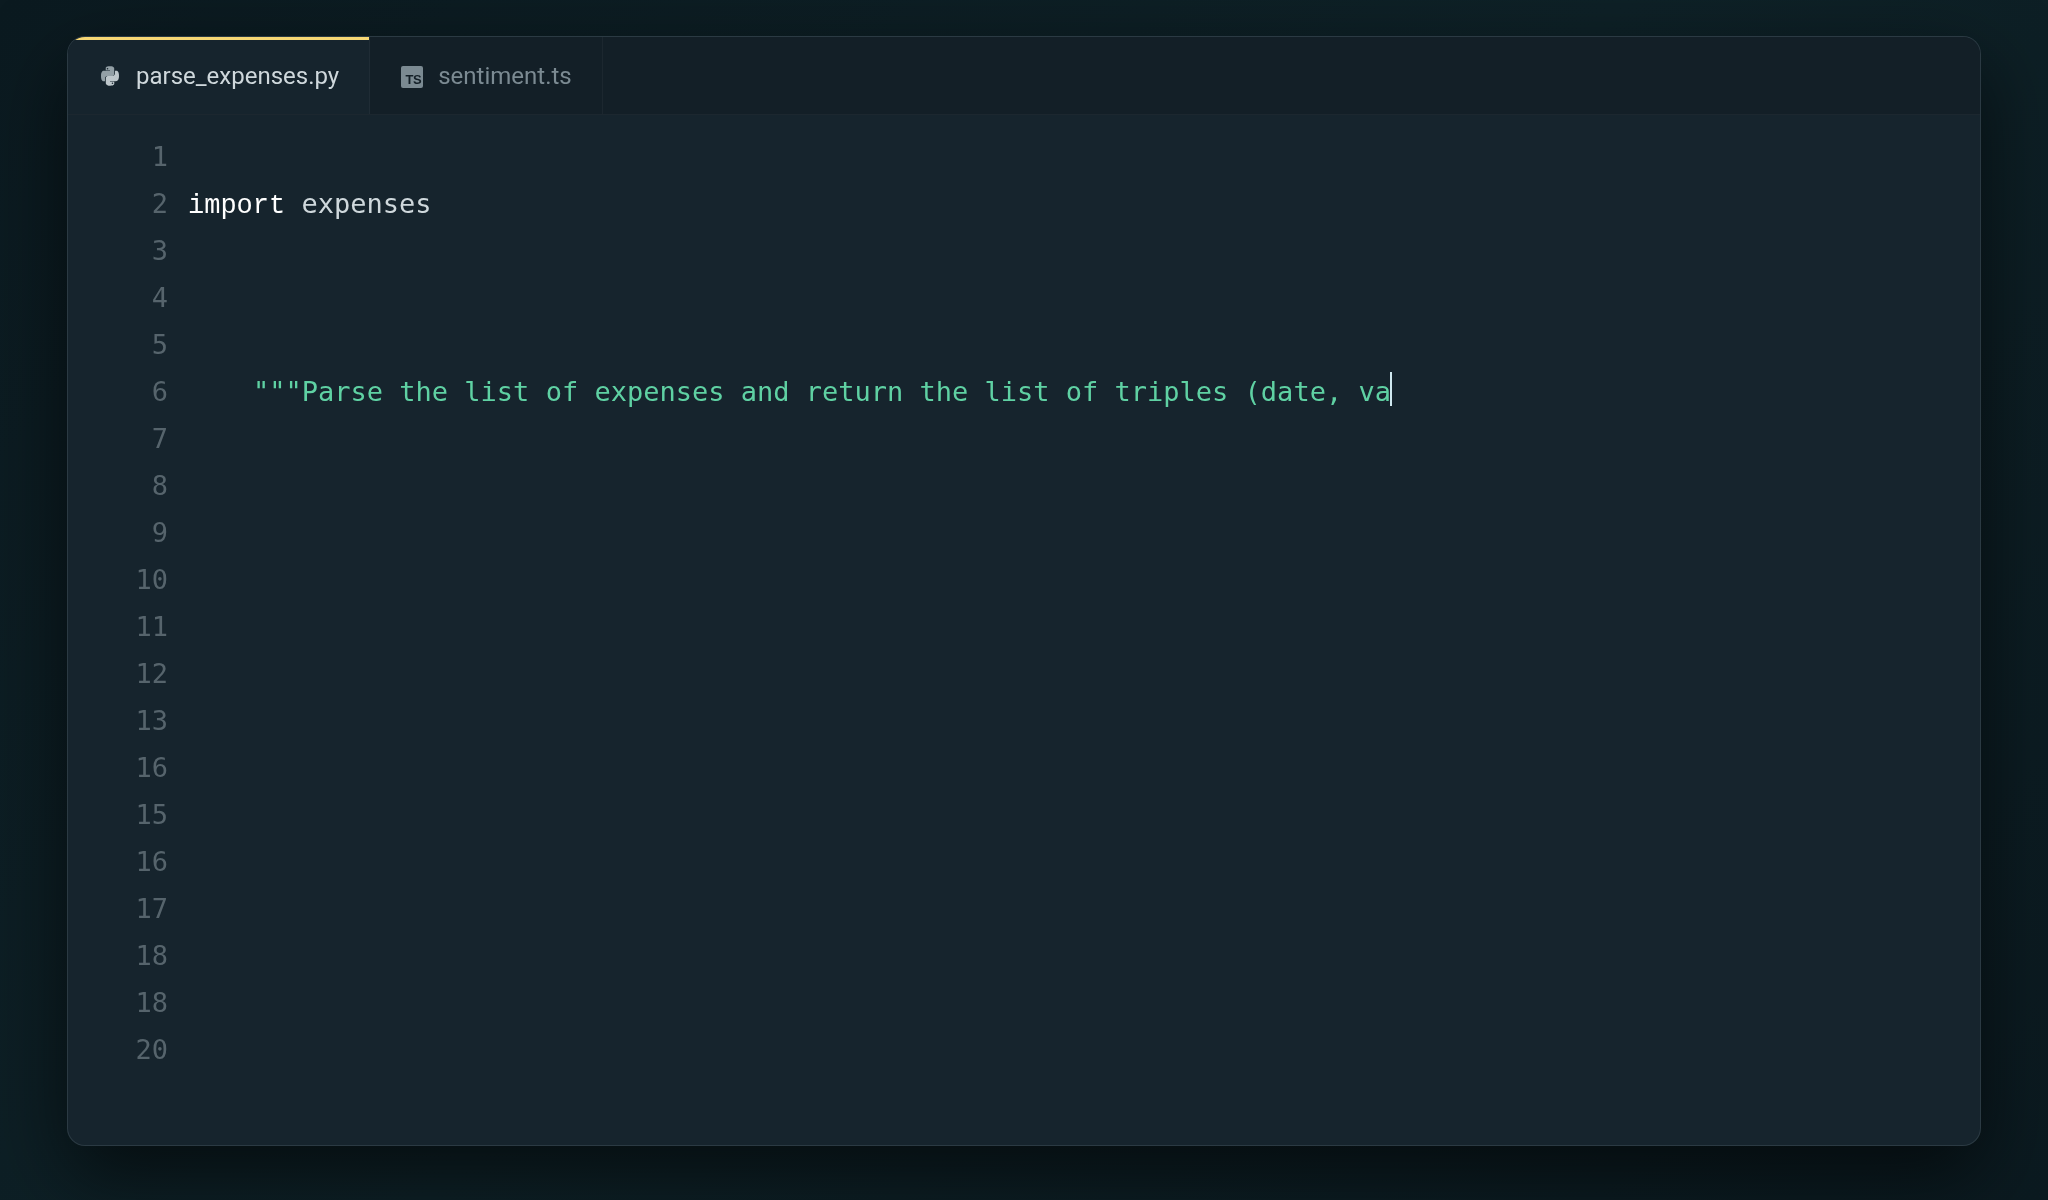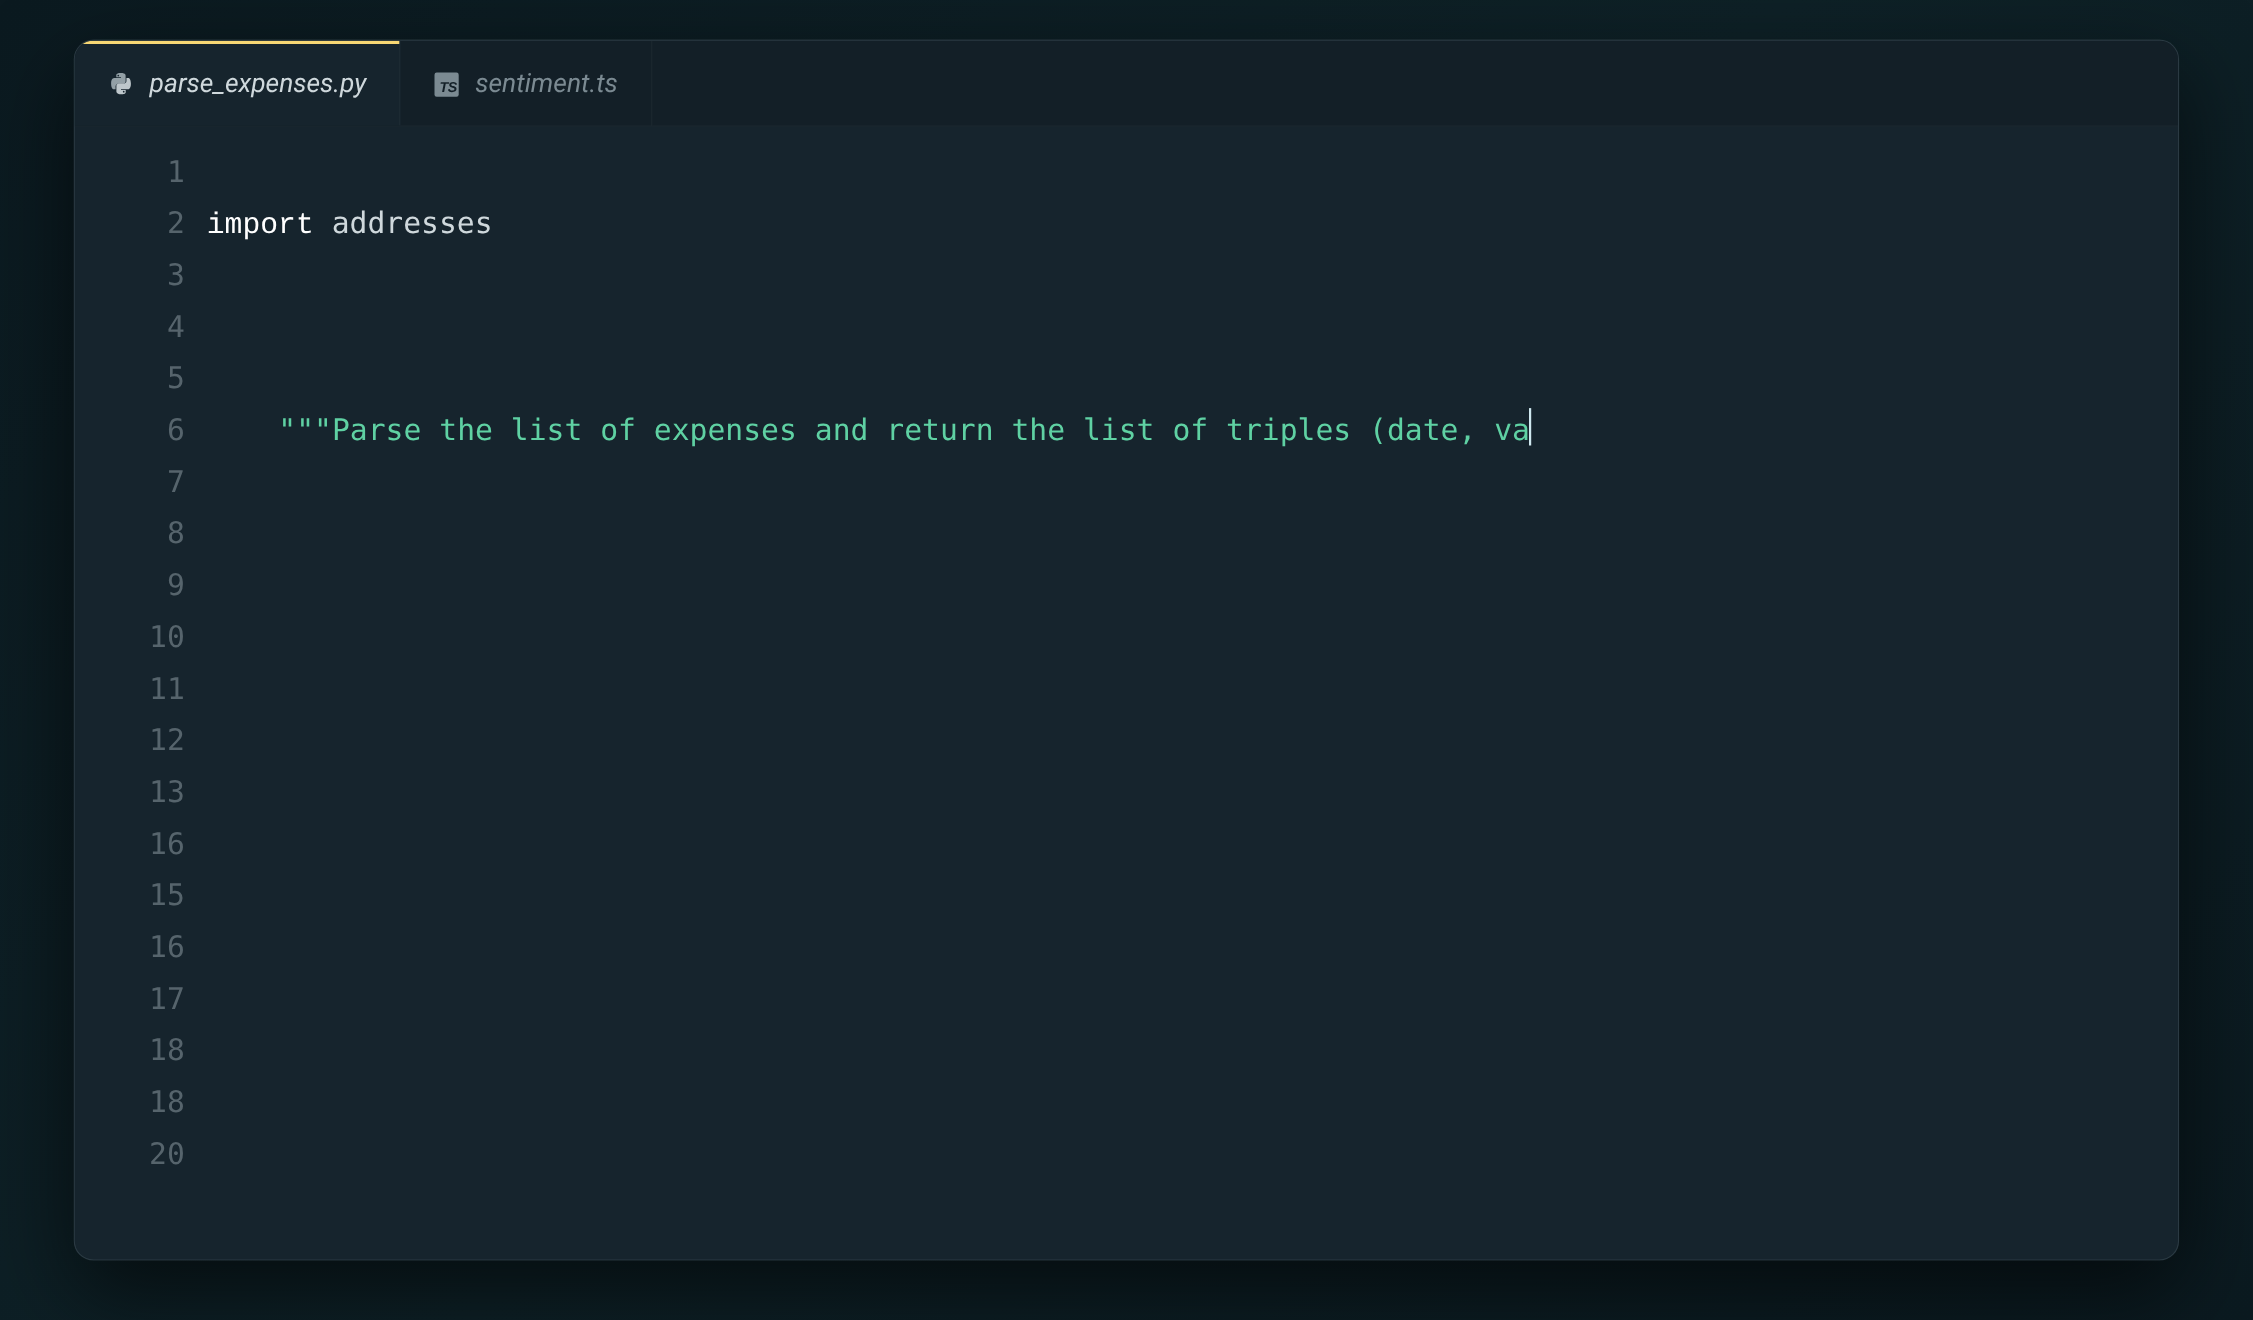--- a/index.html
+++ b/index.html
@@ -26,21 +26,20 @@
     box-shadow: 0 30px 80px rgba(0,0,0,0.6), inset 0 1px 0 rgba(255,255,255,0.03);
     overflow: hidden;
     display: flex;
     flex-direction: column;
   }
   .tab-bar {
     display: flex;
     height: 78px;
     background: #131f27;
     border-bottom: 1px solid rgba(255,255,255,0.04);
-    font-style: italic;
   }
   .tab {
     display: flex;
     align-items: center;
     gap: 14px;
     padding: 0 30px;
     color: #7b8a92;
     font-size: 24px;
     font-family: -apple-system, BlinkMacSystemFont, "Segoe UI", Roboto, sans-serif;
     border-right: 1px solid rgba(255,255,255,0.04);
@@ -173,21 +172,21 @@
         <div>13</div>
         <div>16</div>
         <div>15</div>
         <div>16</div>
         <div>17</div>
         <div>18</div>
         <div>18</div>
         <div>20</div>
       </div>
     <div class="code">
-<div class="code-line"><span class="tok-kw">import</span> <span class="tok-id">addresses</span></div>
+<div class="code-line"><span class="tok-kw">import</span> <span class="tok-id">expenses</span></div>
 <div class="code-line"></div>
 <div class="code-line"><span>    </span><span class="tok-str">"""Parse the list of expenses and return the list of triples (date, va</span><span class="cursor"></span></div>
 <div class="code-line"></div>
 <div class="code-line"></div>
 <div class="code-line"></div>
 <div class="code-line"></div>
 <div class="code-line"></div>
 <div class="code-line"></div>
 <div class="code-line"></div>
 

